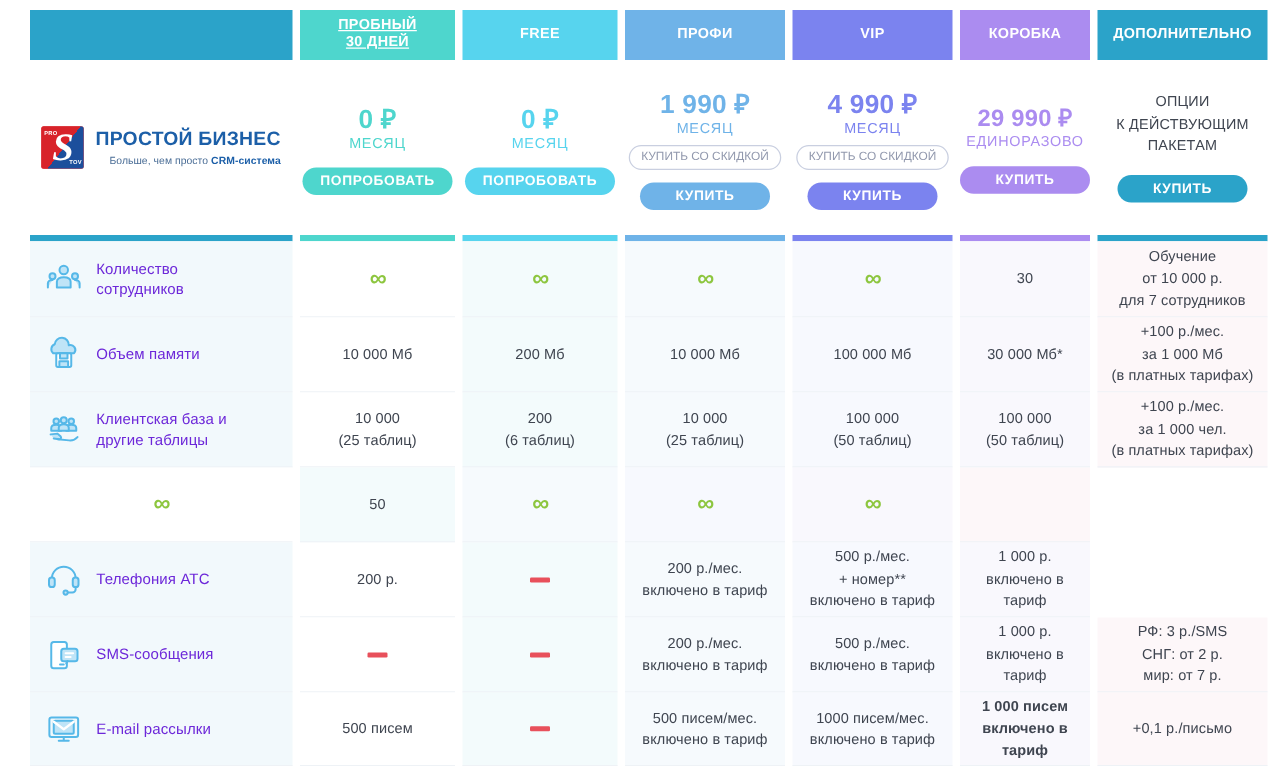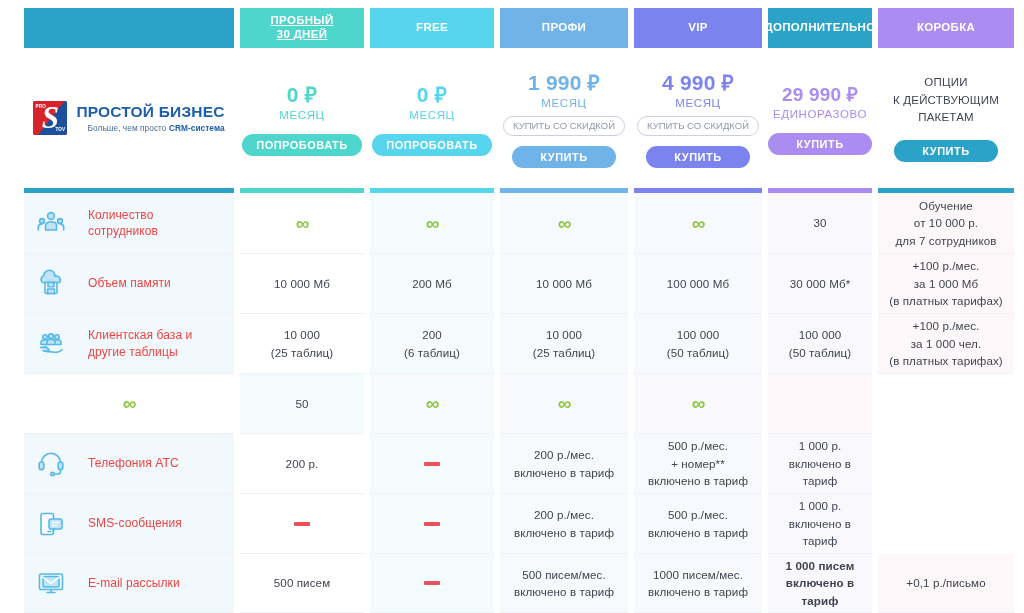--- a/index.html
+++ b/index.html
@@ -140,24 +140,24 @@
     display: flex; align-items: center; justify-content: center;
     text-align: center;
     font-size: 11.6px; color: #3f4550;
     line-height: 1.5;
     letter-spacing: .1px;
     border-bottom: 1px solid #eef2f6;
     padding: 2px 4px;
   }
   .fcell.namecell {
     justify-content: flex-start;
-    gap: 22px;
+    gap: 11px;
     padding-left: 12px;
     font-size: 12px;
-    color: #ef4444;
+    color: #6d28d9;
     text-align: left;
   }
   .fcell .label { line-height: 1.35; }
   .inf {
     color: #8dc63f; font-size: 19px; font-weight: bold;
     letter-spacing: -1px; line-height: 1;
   }
   .dash {
     display: inline-block;
     width: 16px; height: 4px;
@@ -190,25 +190,25 @@
     </div>
     <div class="hdr" style="background: rgb(87, 212, 238);">
       <span>FREE</span>
     </div>
     <div class="hdr" style="background: rgb(111, 179, 232);">
       <span>ПРОФИ</span>
     </div>
     <div class="hdr" style="background: rgb(123, 131, 239);">
       <span>VIP</span>
     </div>
+    <div class="hdr" style="background: rgb(171, 140, 240);">
+      <span>КОРОБКА</span>
+    </div>
     <div class="hdr" style="background: rgb(43, 163, 201);">
       <span>ДОПОЛНИТЕЛЬНО</span>
-    </div>
-    <div class="hdr" style="background: rgb(171, 140, 240);">
-      <span>КОРОБКА</span>
     </div>
   </div>
 
   <div class="grid price-row">
 
     <div class="pricecell logo">
       <div class="logo-mark">
         <div class="bluepart"></div>
         <div class="s">S</div>
         <div class="tag-pro">PRO</div>
@@ -430,20 +430,23 @@
         </div>
         <div class="fcell bg-profi" style="height: 60px;">
           <span><span>200 р./мес.</span><br><span>включено в тариф</span></span>
         </div>
         <div class="fcell bg-vip" style="height: 60px;">
           <span><span>500 р./мес.</span><br><span>включено в тариф</span></span>
         </div>
         <div class="fcell bg-box" style="height: 60px;">
           <span><span>1 000 р.</span><br><span>включено в тариф</span></span>
         </div>
+        <div class="fcell bg-extra" style="height: 60px;">
+          <span><span>РФ: 3 р./SMS</span><br><span>СНГ: от 2 р.</span><br><span>мир: от 7 р.</span></span>
+        </div>
       </div>
       <div class="grid frow">
         <div class="fcell namecell bg-name" style="height: 59px;">
           <span class="ficon"><svg viewBox="0 0 30 30" width="30" height="30" fill="none" stroke="#56b8e8" stroke-width="1.6" stroke-linecap="round" stroke-linejoin="round">
               <rect x="3.5" y="6" width="23" height="15.5" rx="1.8"></rect>
               <path d="M11 24.5h8M15 21.5v3"></path>
               <rect x="7" y="8.5" width="16" height="10.5" rx="1.2" fill="#bfe4f7"></rect>
               <path d="M7 9.4l8 6 8-6" stroke="#fff" stroke-width="1.8"></path>
             </svg></span>
           <span class="label"><span>E-mail рассылки</span></span>

